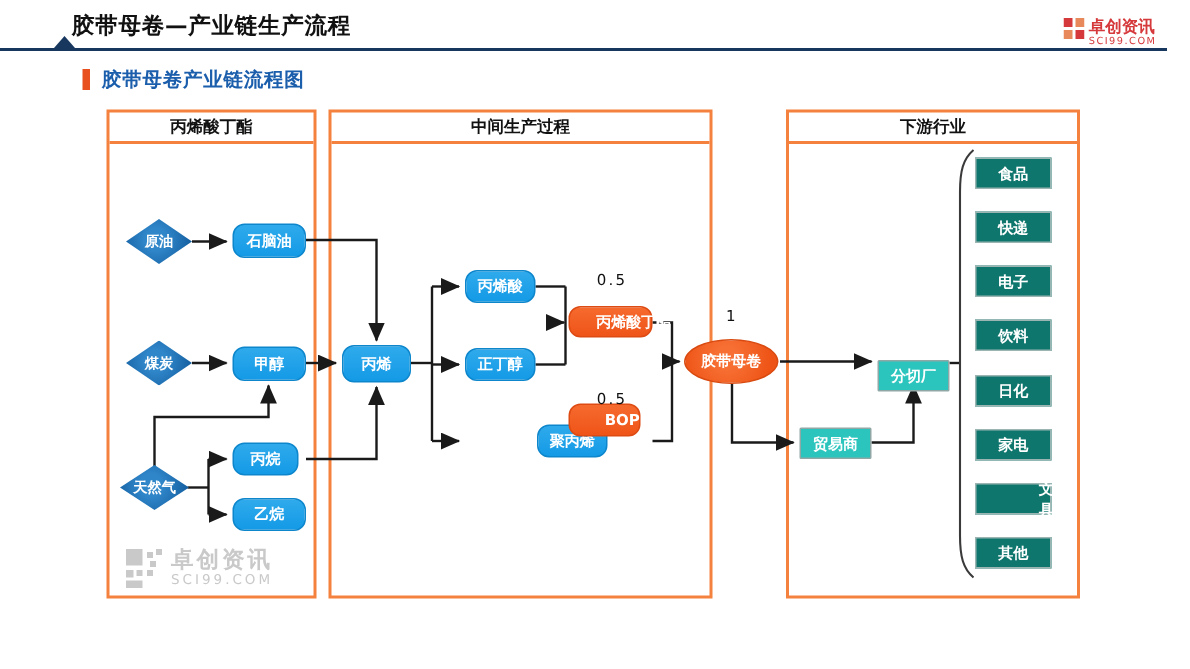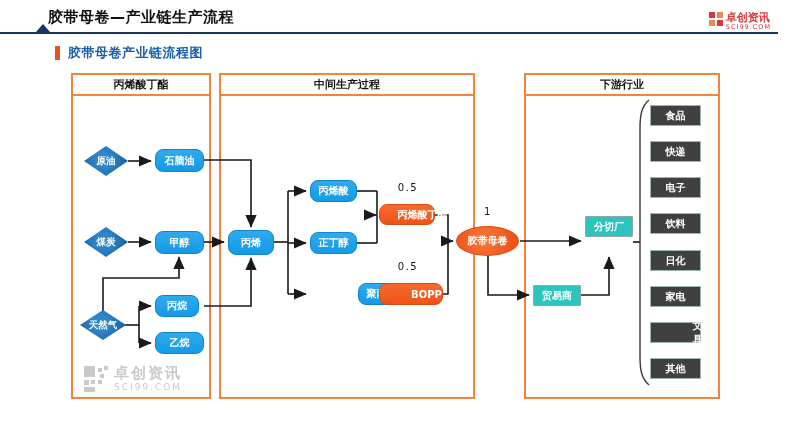--- a/index.html
+++ b/index.html
@@ -27,21 +27,21 @@
   .node{position:absolute;z-index:2;display:flex;align-items:center;justify-content:center;
         color:#fff;font-size:10px;font-weight:bold;box-sizing:border-box;white-space:nowrap;}
   .blue{background:linear-gradient(180deg,#2FAAEC,#149AE6);border:1.5px solid #0D86CC;border-radius:8px;}
   .diamond{background:radial-gradient(circle at 45% 45%,#2F86C9 25%,#135D9E 85%);
            clip-path:polygon(50% 0,100% 50%,50% 100%,0 50%);font-size:9.5px;}
   .orange{background:linear-gradient(180deg,#F66A2E,#EF5418);border:1.5px solid #DD4A12;border-radius:8px;padding-left:31px;}
   .ellipse{background:radial-gradient(circle at 45% 40%,#F76F33 20%,#EE5315 80%);
            border:1.5px solid #D94A10;border-radius:50%;z-index:3;}
   .teal{background:#2BC5BE;border:1px solid #8FA8A6;border-radius:1px;}
   .ind{position:absolute;left:650px;width:51px;height:21px;z-index:2;display:flex;align-items:center;justify-content:center;
-       color:#fff;font-size:10px;font-weight:bold;background:#404040;border:1px solid #9BB5B3;box-sizing:border-box;}
+       color:#fff;font-size:10px;font-weight:bold;background:#0f766e;border:1px solid #9BB5B3;box-sizing:border-box;}
   .ratio{position:absolute;z-index:2;text-align:center;font-size:10px;color:#111;letter-spacing:1.5px;font-weight:500;}
   
   .wm{position:absolute;left:84px;top:366px;display:flex;align-items:flex-start;gap:4px;z-index:2;}
   .wm-txt{display:flex;flex-direction:column;line-height:1;}
   .wm-name{font-size:15px;font-weight:bold;color:#C9C9C9;letter-spacing:2px;}
   .wm-dom{font-size:9px;color:#C9C9C9;letter-spacing:2px;margin-top:2px;}
   
   .foot{position:absolute;left:20px;top:418px;font-size:11px;font-weight:bold;color:#4A413A;}
   .foot .mark{color:#E8501F;margin-right:1px;}
 </style>
@@ -123,28 +123,28 @@
   <div class="node blue" style="left:155px;top:231px;width:49px;height:23px;">甲醇</div>
   <div class="node diamond" style="left:80px;top:310px;width:46px;height:30px;">天然气</div>
   <div class="node blue" style="left:155px;top:295px;width:44px;height:22px;">丙烷</div>
   <div class="node blue" style="left:155px;top:332px;width:49px;height:22px;">乙烷</div>
 
   <div class="node blue" style="left:228px;top:230px;width:46px;height:25px;">丙烯</div>
   <div class="node blue" style="left:310px;top:180px;width:47px;height:22px;">丙烯酸</div>
   <div class="node blue" style="left:310px;top:232px;width:47px;height:22px;">正丁醇</div>
   <div class="node blue" style="left:310px;top:283px;width:47px;height:22px;margin-left:48px;">聚丙烯</div>
   <div class="node orange" style="left:379px;top:204px;width:56px;height:21px;">丙烯酸丁酯</div>
-  <div class="node orange" style="left:379px;top:283px;width:64px;height:22px;">BOPP</div>
+  <div class="node orange" style="left:379px;top:269px;width:48px;height:22px;">BOPP</div>
   <div class="node ellipse" style="left:456px;top:226px;width:63px;height:30px;">胶带母卷</div>
 
   <div class="ratio" style="left:387px;top:182px;width:42px;">0.5</div>
   <div class="ratio" style="left:387px;top:261px;width:42px;">0.5</div>
   <div class="ratio" style="left:468px;top:206px;width:40px;">1</div>
 
-  <div class="node teal" style="left:585px;top:216px;width:48px;height:21px;">分切厂</div>
+  <div class="node teal" style="left:585px;top:240px;width:48px;height:21px;">分切厂</div>
   <div class="node teal" style="left:533px;top:285px;width:48px;height:21px;">贸易商</div>
 
   <div class="ind" style="top:105px;">食品</div>
   <div class="ind" style="top:141px;">快递</div>
   <div class="ind" style="top:177px;">电子</div>
   <div class="ind" style="top:213px;">饮料</div>
   <div class="ind" style="top:250px;">日化</div>
   <div class="ind" style="top:286px;">家电</div>
   <div class="ind" style="top:322px;padding-left:44px;">文具</div>
   <div class="ind" style="top:358px;">其他</div>

